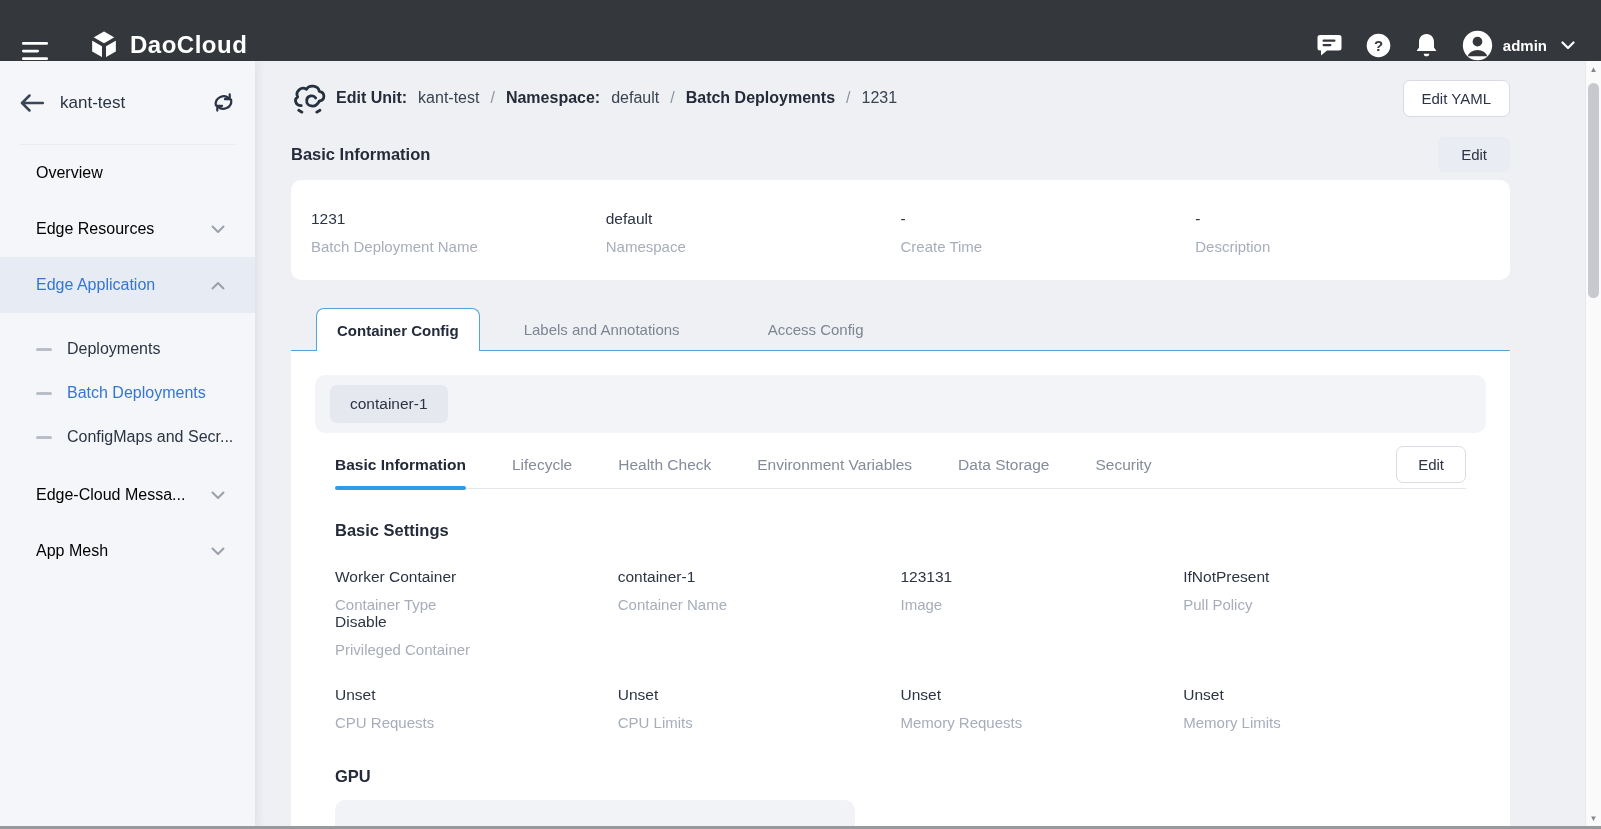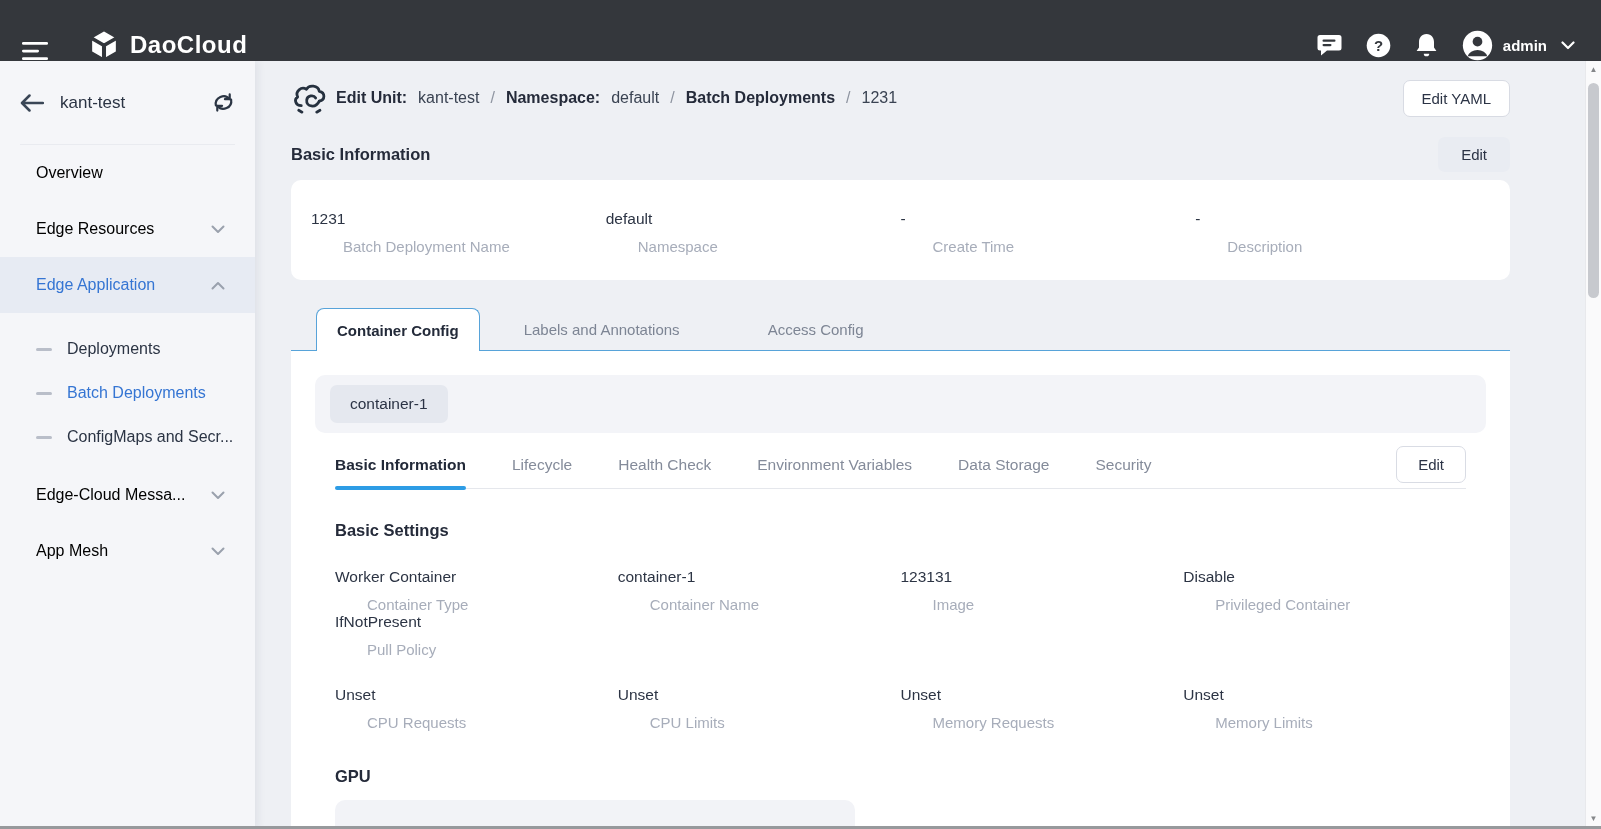--- a/index.html
+++ b/index.html
@@ -65,21 +65,21 @@
   .btn-soft {
     margin-left: auto; background: #e9ecf2; border: none; border-radius: 7px;
     padding: 9px 23px; font-size: 15px; color: #2b3345; cursor: pointer;
     font-family: "Liberation Sans", sans-serif;
   }
   .info-card {
     margin-top: 8px; background: #fff; border-radius: 10px; height: 100px;
     padding: 30px 20px 0; display: grid; grid-template-columns: repeat(4, 1fr);
   }
   .field .value { font-size: 15.5px; color: #2c3444; }
-  .field .label { font-size: 15px; color: #a7adba; margin-top: 10px; margin-left: 32px; }
+  .field .label { font-size: 15px; color: #a7adba; margin-top: 10px; }
   
   .tabs { display: flex; align-items: flex-end; border-bottom: 1px solid #57a3d9; padding-left: 25px; height: 43px; margin-top: 28px; }
   .tab {
     height: 42px; display: flex; align-items: center; padding: 0 44px;
     color: #7d8594; font-size: 15px; cursor: pointer;
   }
   .tab.active {
     background: #fff; border: 1px solid #57a3d9; border-bottom: 0; height: 43px;
     margin-bottom: -1px; border-radius: 8px 8px 0 0; color: #232a39; font-weight: 700; padding: 0 20px;
   }
@@ -325,26 +325,26 @@
         </div>
         <div class="field">
           <div class="value">container-1</div>
           <div class="label">Container Name</div>
         </div>
         <div class="field">
           <div class="value">123131</div>
           <div class="label">Image</div>
         </div>
         <div class="field">
+          <div class="value">IfNotPresent</div>
+          <div class="label">Pull Policy</div>
+        </div>
+        <div class="field">
           <div class="value">Disable</div>
           <div class="label">Privileged Container</div>
-        </div>
-        <div class="field">
-          <div class="value">IfNotPresent</div>
-          <div class="label">Pull Policy</div>
         </div>
       </div>
 
       <div class="fields-5">
         <div class="field">
           <div class="value">Unset</div>
           <div class="label">CPU Requests</div>
         </div>
         <div class="field">
           <div class="value">Unset</div>

